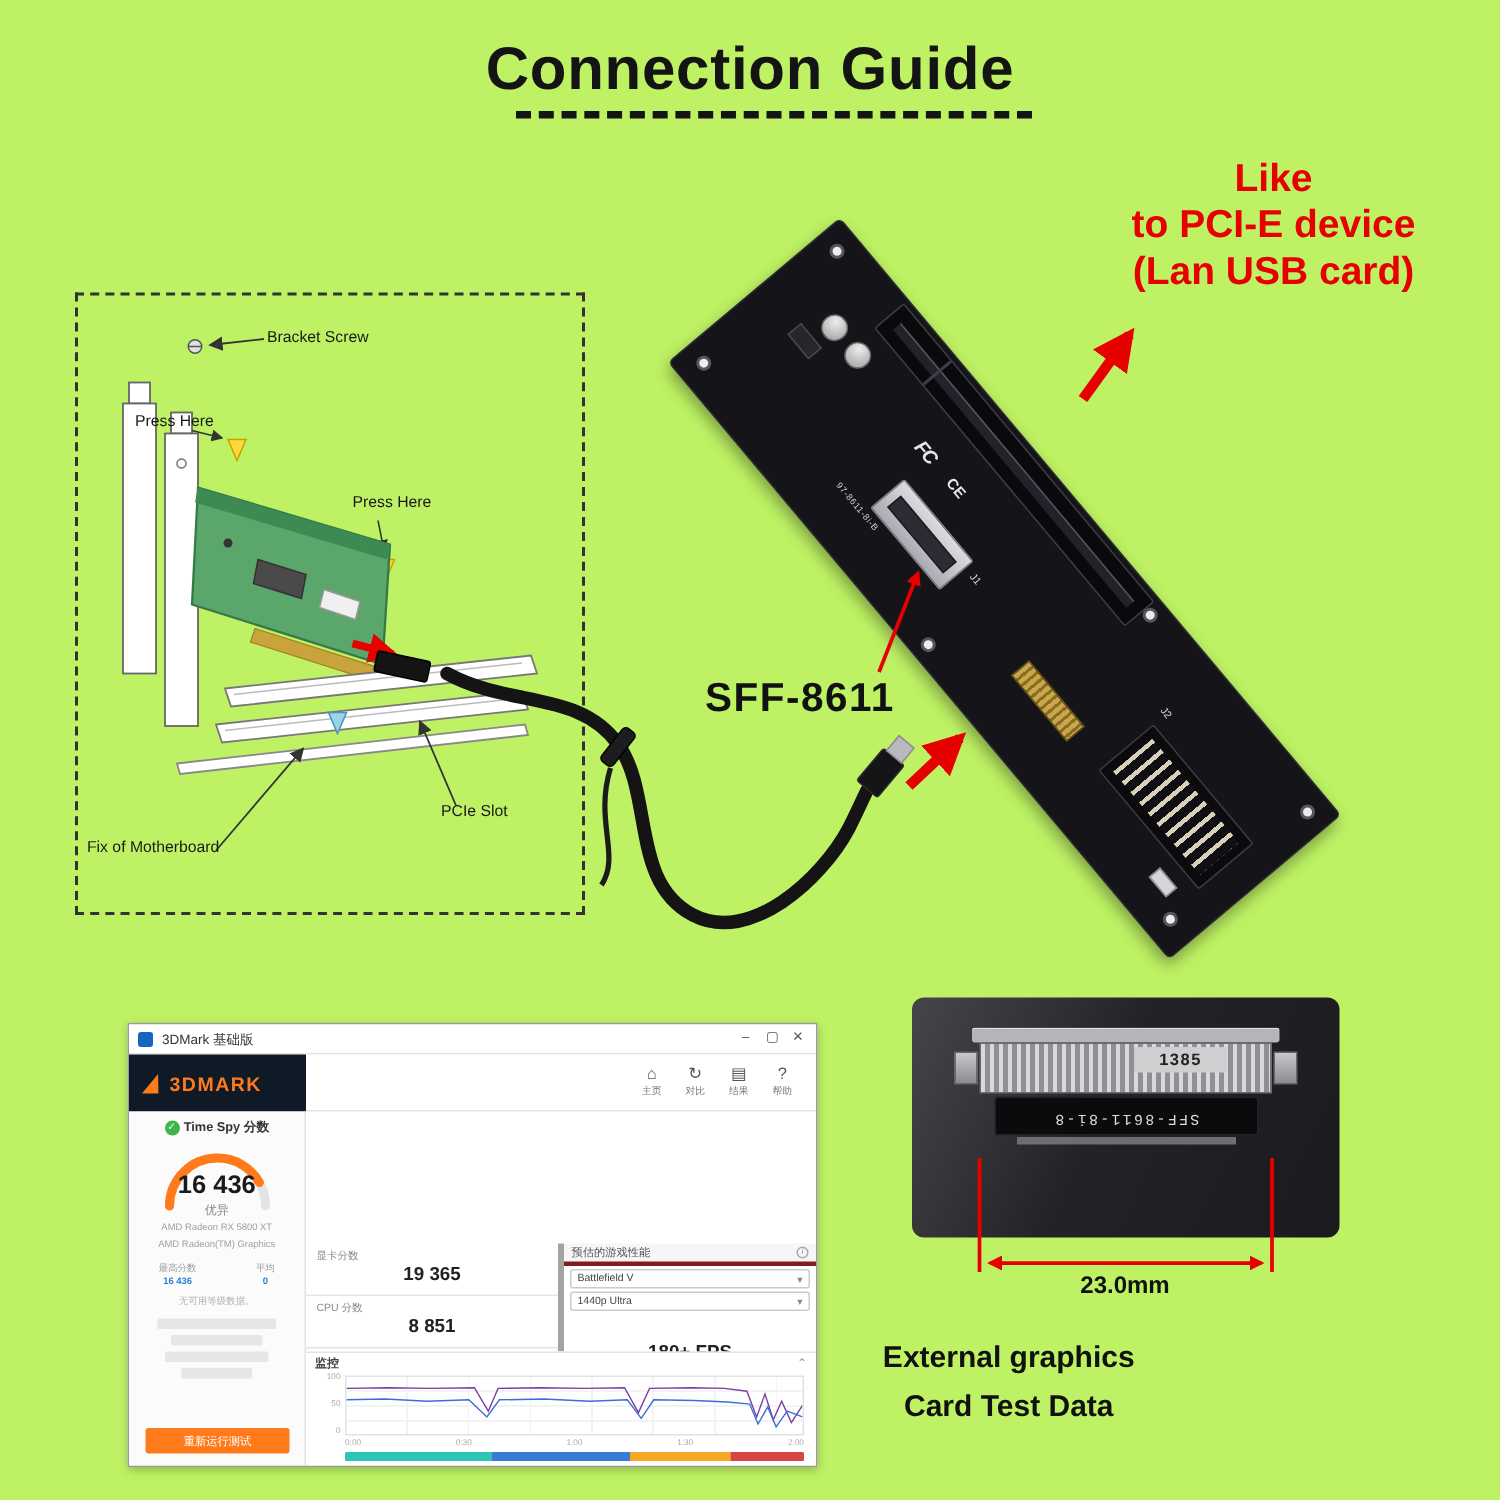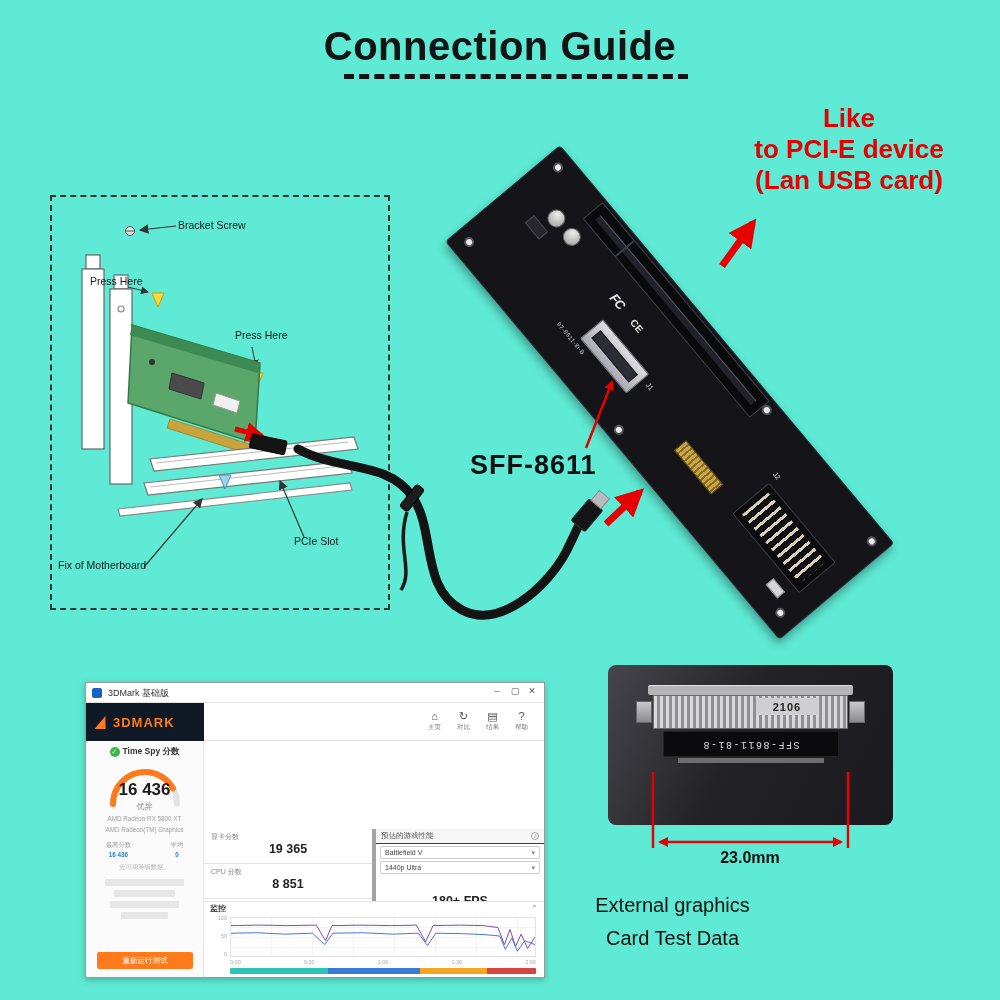--- a/index.html
+++ b/index.html
@@ -1,17 +1,17 @@
 <!DOCTYPE html>
 <html><head>
 <meta charset="utf-8">
 <style>
   *{margin:0;padding:0;box-sizing:border-box}
   html,body{background:#fff}
-  .canvas{position:relative;width:1000px;height:1000px;background:#5eead4;overflow:hidden;
+  .canvas{position:relative;width:1000px;height:1000px;background:#bef264;overflow:hidden;
           font-family:"Liberation Sans","DejaVu Sans",sans-serif;color:#111}
 
   
   .title{position:absolute;top:24px;left:0;right:0;text-align:center;
          font-size:40px;font-weight:700;letter-spacing:.5px;color:#141414}
   .title-dashes{position:absolute;top:74px;left:344px;width:344px;border-top:5px dashed #141414}
 
   
   .red-callout{position:absolute;top:103px;left:703px;width:292px;text-align:center;
                color:#e60000;font-weight:700;font-size:26px;line-height:31px}
@@ -106,21 +106,21 @@
   .gun2{position:absolute;left:116px;top:57px;width:6px;height:11px;background:#222;transform:rotate(-12deg)}
   .hero-title{position:absolute;left:40px;bottom:7px;width:180px;text-align:center;color:#fff;
               font-size:13px;font-weight:700;letter-spacing:3px;text-shadow:0 1px 3px #000}
 
   .pscores{position:absolute;left:118px;top:146px;width:172px;height:72px;border-right:4px solid #a3a3a3;background:#fff}
   .scell{position:relative;height:35px;border-bottom:1px solid #e4e4e4}
   .scell .lb{position:absolute;left:7px;top:3px;font-size:7px;color:#888}
   .scell .vl{position:absolute;left:0;right:0;top:13px;text-align:center;font-size:12.5px;font-weight:700;color:#222}
 
   .pest{position:absolute;left:290px;top:146px;right:0;height:72px;background:#fff}
-  .ehead{height:15px;background:#f6f6f6;border-bottom:1px solid #7f1d1d;display:flex;align-items:center;
+  .ehead{height:15px;background:#f6f6f6;border-bottom:3px solid #7f1d1d;display:flex;align-items:center;
          justify-content:space-between;padding:0 5px;font-size:7.5px;color:#555}
   .iico{width:8px;height:8px;border:1px solid #aaa;border-radius:50%;font-size:5.5px;line-height:7px;
         text-align:center;color:#888;font-style:italic}
   .sel{margin:2px 4px 0;height:13px;border:1px solid #ccc;border-radius:2px;display:flex;align-items:center;
        justify-content:space-between;padding:0 4px;font-size:7px;color:#444;background:#fff;cursor:default}
   .sel .ch{color:#888;font-size:7px}
   .fps{margin-top:20px;text-align:center;font-size:12.5px;font-weight:700;color:#222}
 
   .pmon{position:absolute;left:118px;top:218px;right:0;bottom:0;border-top:1px solid #e4e4e4;background:#fff}
   .mhead{height:13px;display:flex;align-items:center;justify-content:space-between;padding:0 6px;
@@ -149,21 +149,21 @@
   .ctabR{left:241px;top:36px;width:16px;height:22px;background:linear-gradient(#c9c9cc,#8c8c90);border:1px solid #66666c}
   .cbase{left:55px;top:66px;width:176px;height:26px;background:#0b0b0d;border:1px solid #222;border-radius:2px;
          display:flex;align-items:center;justify-content:center}
   .cbase span{transform:rotate(180deg);font-family:"Liberation Mono","DejaVu Sans Mono",monospace;
               font-size:10px;color:#dcdcdc;letter-spacing:1.5px}
   .clip{left:70px;top:93px;width:146px;height:5px;background:#6e6e72}
 
   .dim-label{position:absolute;left:695px;top:849px;width:110px;text-align:center;font-size:16px;
              font-weight:700;color:#111}
   .testdata{position:absolute;left:540px;top:889px;width:265px;text-align:center;font-size:20px;
-            font-weight:400;color:#111;line-height:33px}
+            font-weight:700;color:#111;line-height:33px}
 
   .overlay{position:absolute;left:0;top:0;width:1000px;height:1000px;pointer-events:none;z-index:5}
 </style>
 </head>
 <body>
 
 <div class="canvas">
 
   <h1 class="title">Connection Guide</h1>
   <div class="title-dashes"></div>
@@ -379,21 +379,21 @@
         <i style="width:30%;background:#3a7bd5"></i>
         <i style="width:22%;background:#f5a623"></i>
         <i style="width:16%;background:#d64541"></i>
       </div>
     </div>
   </div>
 
   <div class="photo">
     <div class="ccap"></div>
     <div class="cbody"></div>
-    <div class="cplate">2106</div>
+    <div class="cplate">1385</div>
     <div class="ctabL"></div>
     <div class="ctabR"></div>
     <div class="cbase">
       <span>SFF-8611-8i-8</span>
     </div>
     <div class="clip"></div>
   </div>
 
   <div class="dim-label">23.0mm</div>
 

